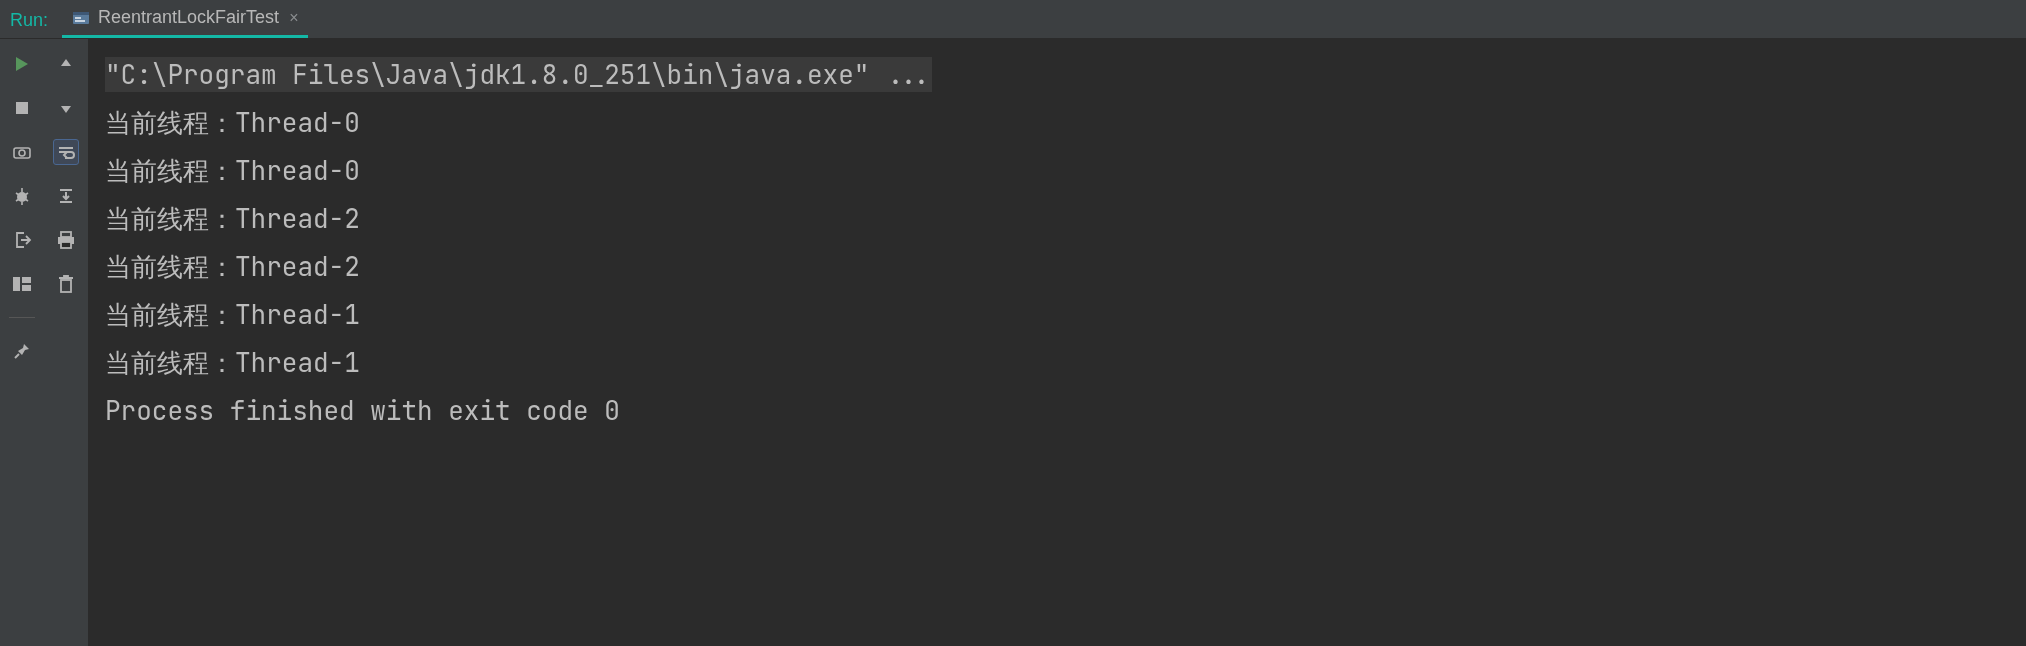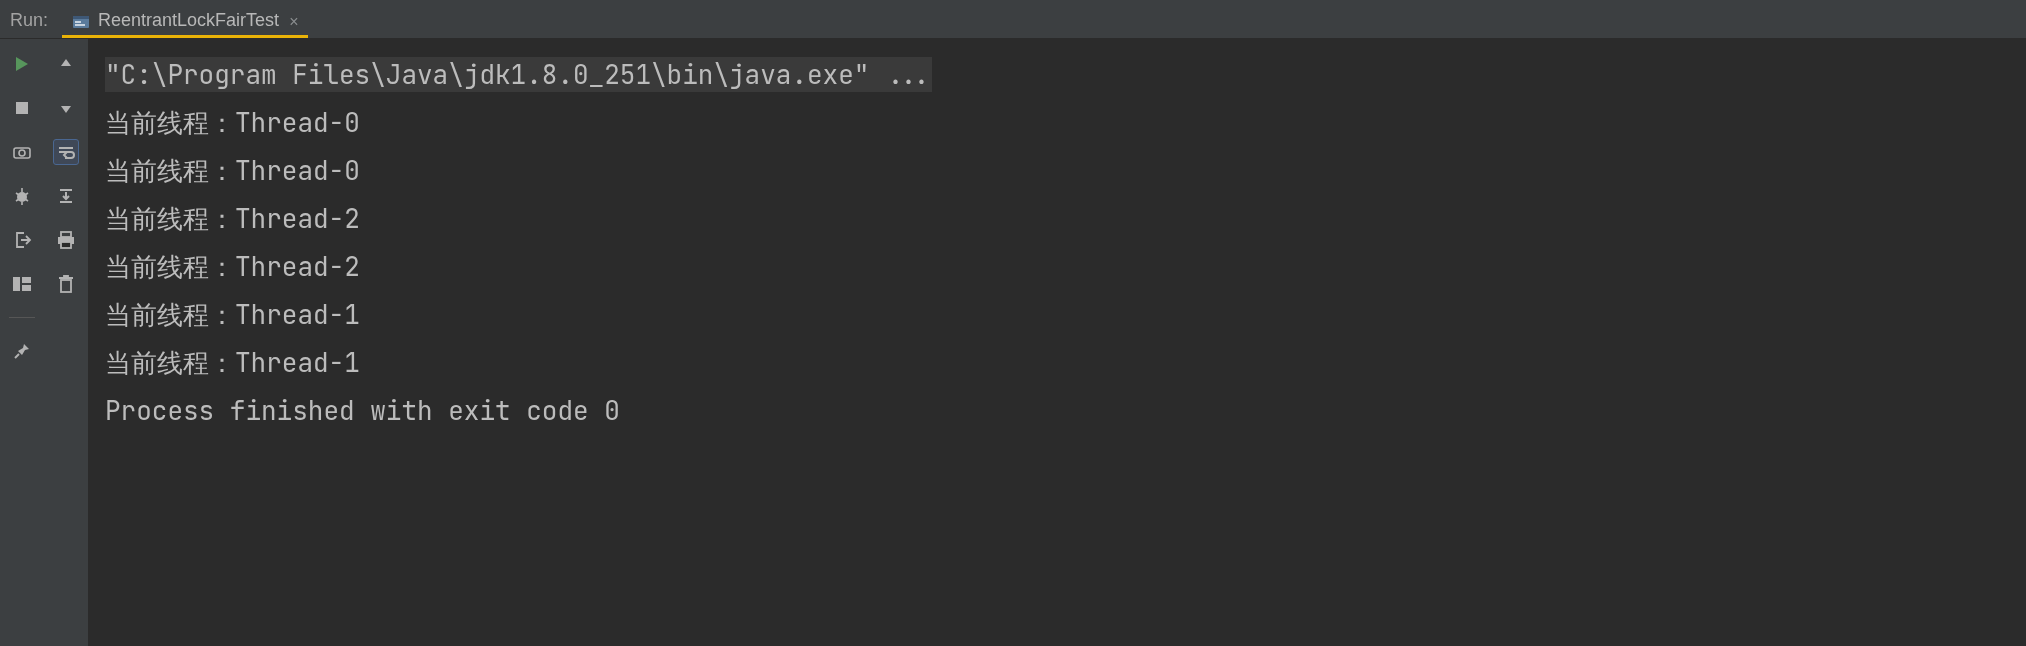--- a/index.html
+++ b/index.html
@@ -25,35 +25,35 @@
   .header {
     height: 38px;
     display: flex;
     align-items: center;
     background: #3c3f41;
     border-bottom: 1px solid #2b2b2b;
     font-size: 18px;
   }
 
   .run-label {
-    color: #a3a3a3;
+    color: #14b8a6;
     padding: 3px 14px 0 10px;
     height: 100%;
     display: flex;
     align-items: center;
   }
 
   .tab {
     display: flex;
-    align-items: flex-end;
+    align-items: center;
     height: 100%;
     padding: 4px 10px;
     color: #b8b8b8;
     gap: 8px;
-    border-bottom: 3px solid #eab308;
+    border-bottom: 3px solid #14b8a6;
     box-sizing: border-box;
   }
   .tab .app-icon svg { display:block; }
 
   .tab-close {
     font-size: 16px;
     color: #8a8d8f;
     padding-left: 2px;
   }
 

